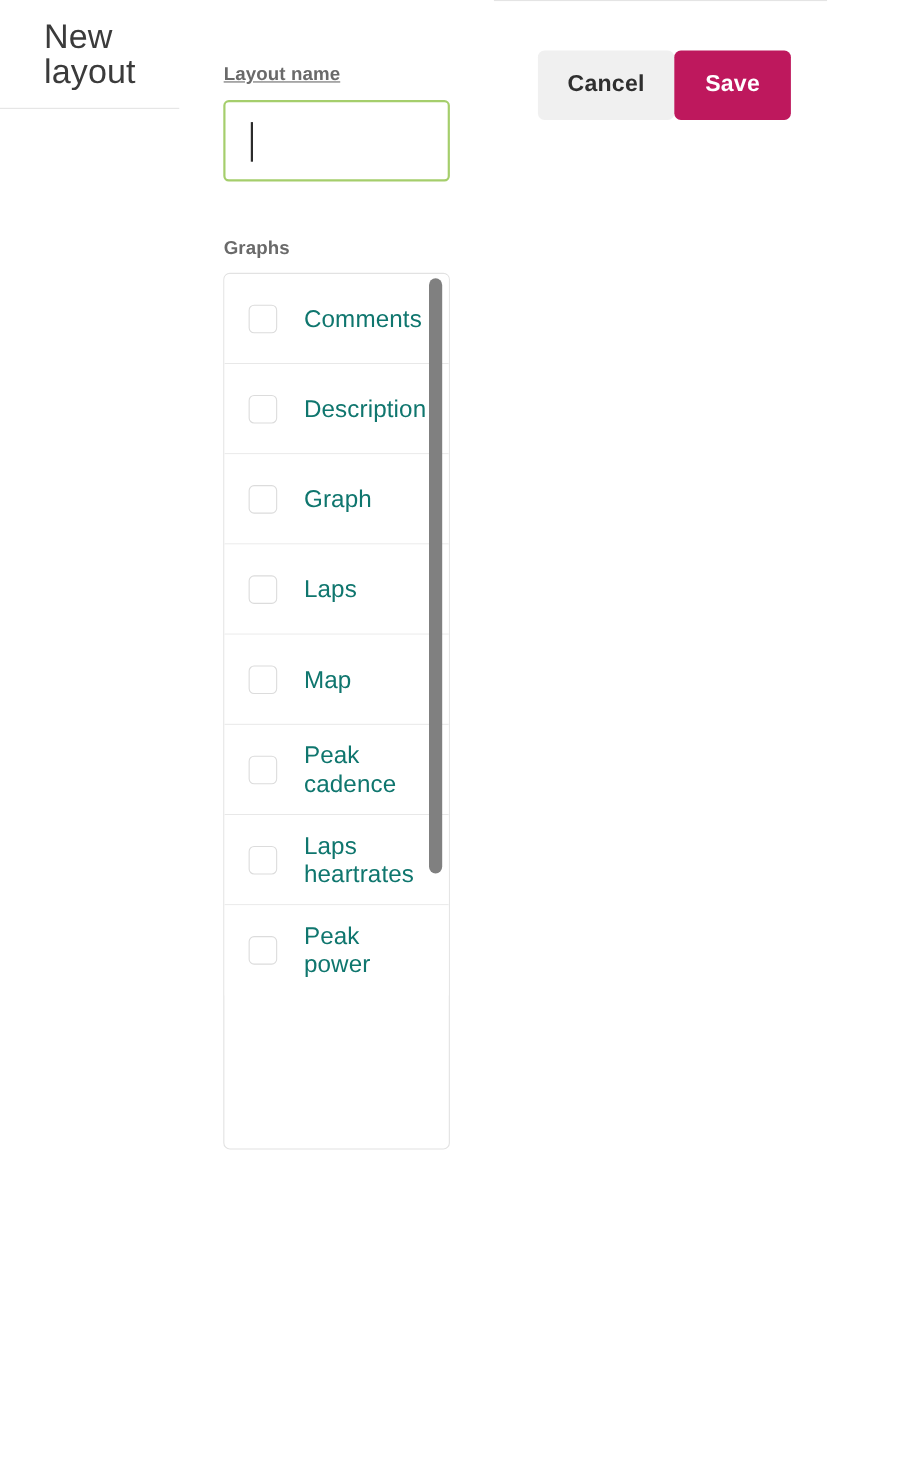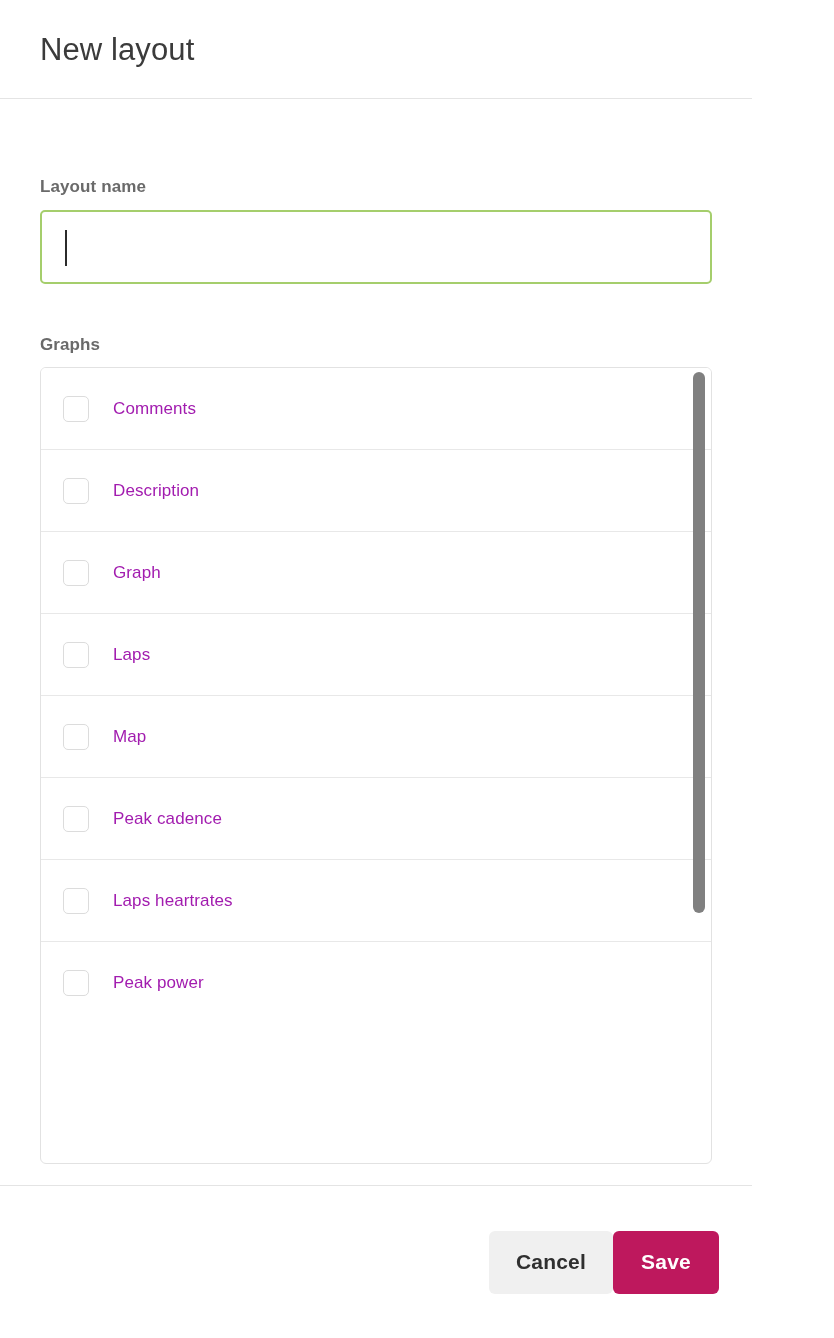--- a/index.html
+++ b/index.html
@@ -11,21 +11,20 @@
     font-family: "Liberation Sans", sans-serif;
     -webkit-font-smoothing: antialiased;
   }
 
   .dialog {
     position: relative;
     width: 752px;
     height: 1338px;
     background: #ffffff;
     display: flex;
-    flex-direction: column;
     overflow: hidden;
   }
 
   
   .dialog-header {
     height: 99px;
     flex: 0 0 99px;
     border-bottom: 1px solid #e4e4e4;
     display: flex;
     align-items: center;
@@ -45,21 +44,21 @@
     padding: 0 40px;
     overflow: hidden;
   }
 
   .field-label {
     font-size: 17px;
     font-weight: 700;
     color: #6a6a6a;
     letter-spacing: 0.1px;
   }
-  .label-layout-name { margin-top: 78px; }
+  .label-layout-name { margin-top: 58px; text-decoration: underline; }
   .label-graphs      { margin-top: 51px; }
 
   
   .name-input-wrap {
     margin-top: 13px;
     height: 74px;
     border: 2px solid #a5ce6c;
     border-radius: 5px;
     background: #ffffff;
     display: flex;
@@ -115,23 +114,23 @@
   .checkbox {
     width: 26px;
     height: 26px;
     min-width: 26px;
     border: 1px solid #dcdcdc;
     border-radius: 5px;
     background: #ffffff;
     margin-right: 24px;
   }
   .graph-label {
-    font-size: 17px;
+    font-size: 22px;
     font-weight: 400;
-    color: #a21caf;
+    color: #0f766e;
     letter-spacing: 0.1px;
   }
 
   
   .scrollbar-track {
     position: absolute;
     top: 0;
     right: 6px;
     width: 12px;
     height: 100%;

